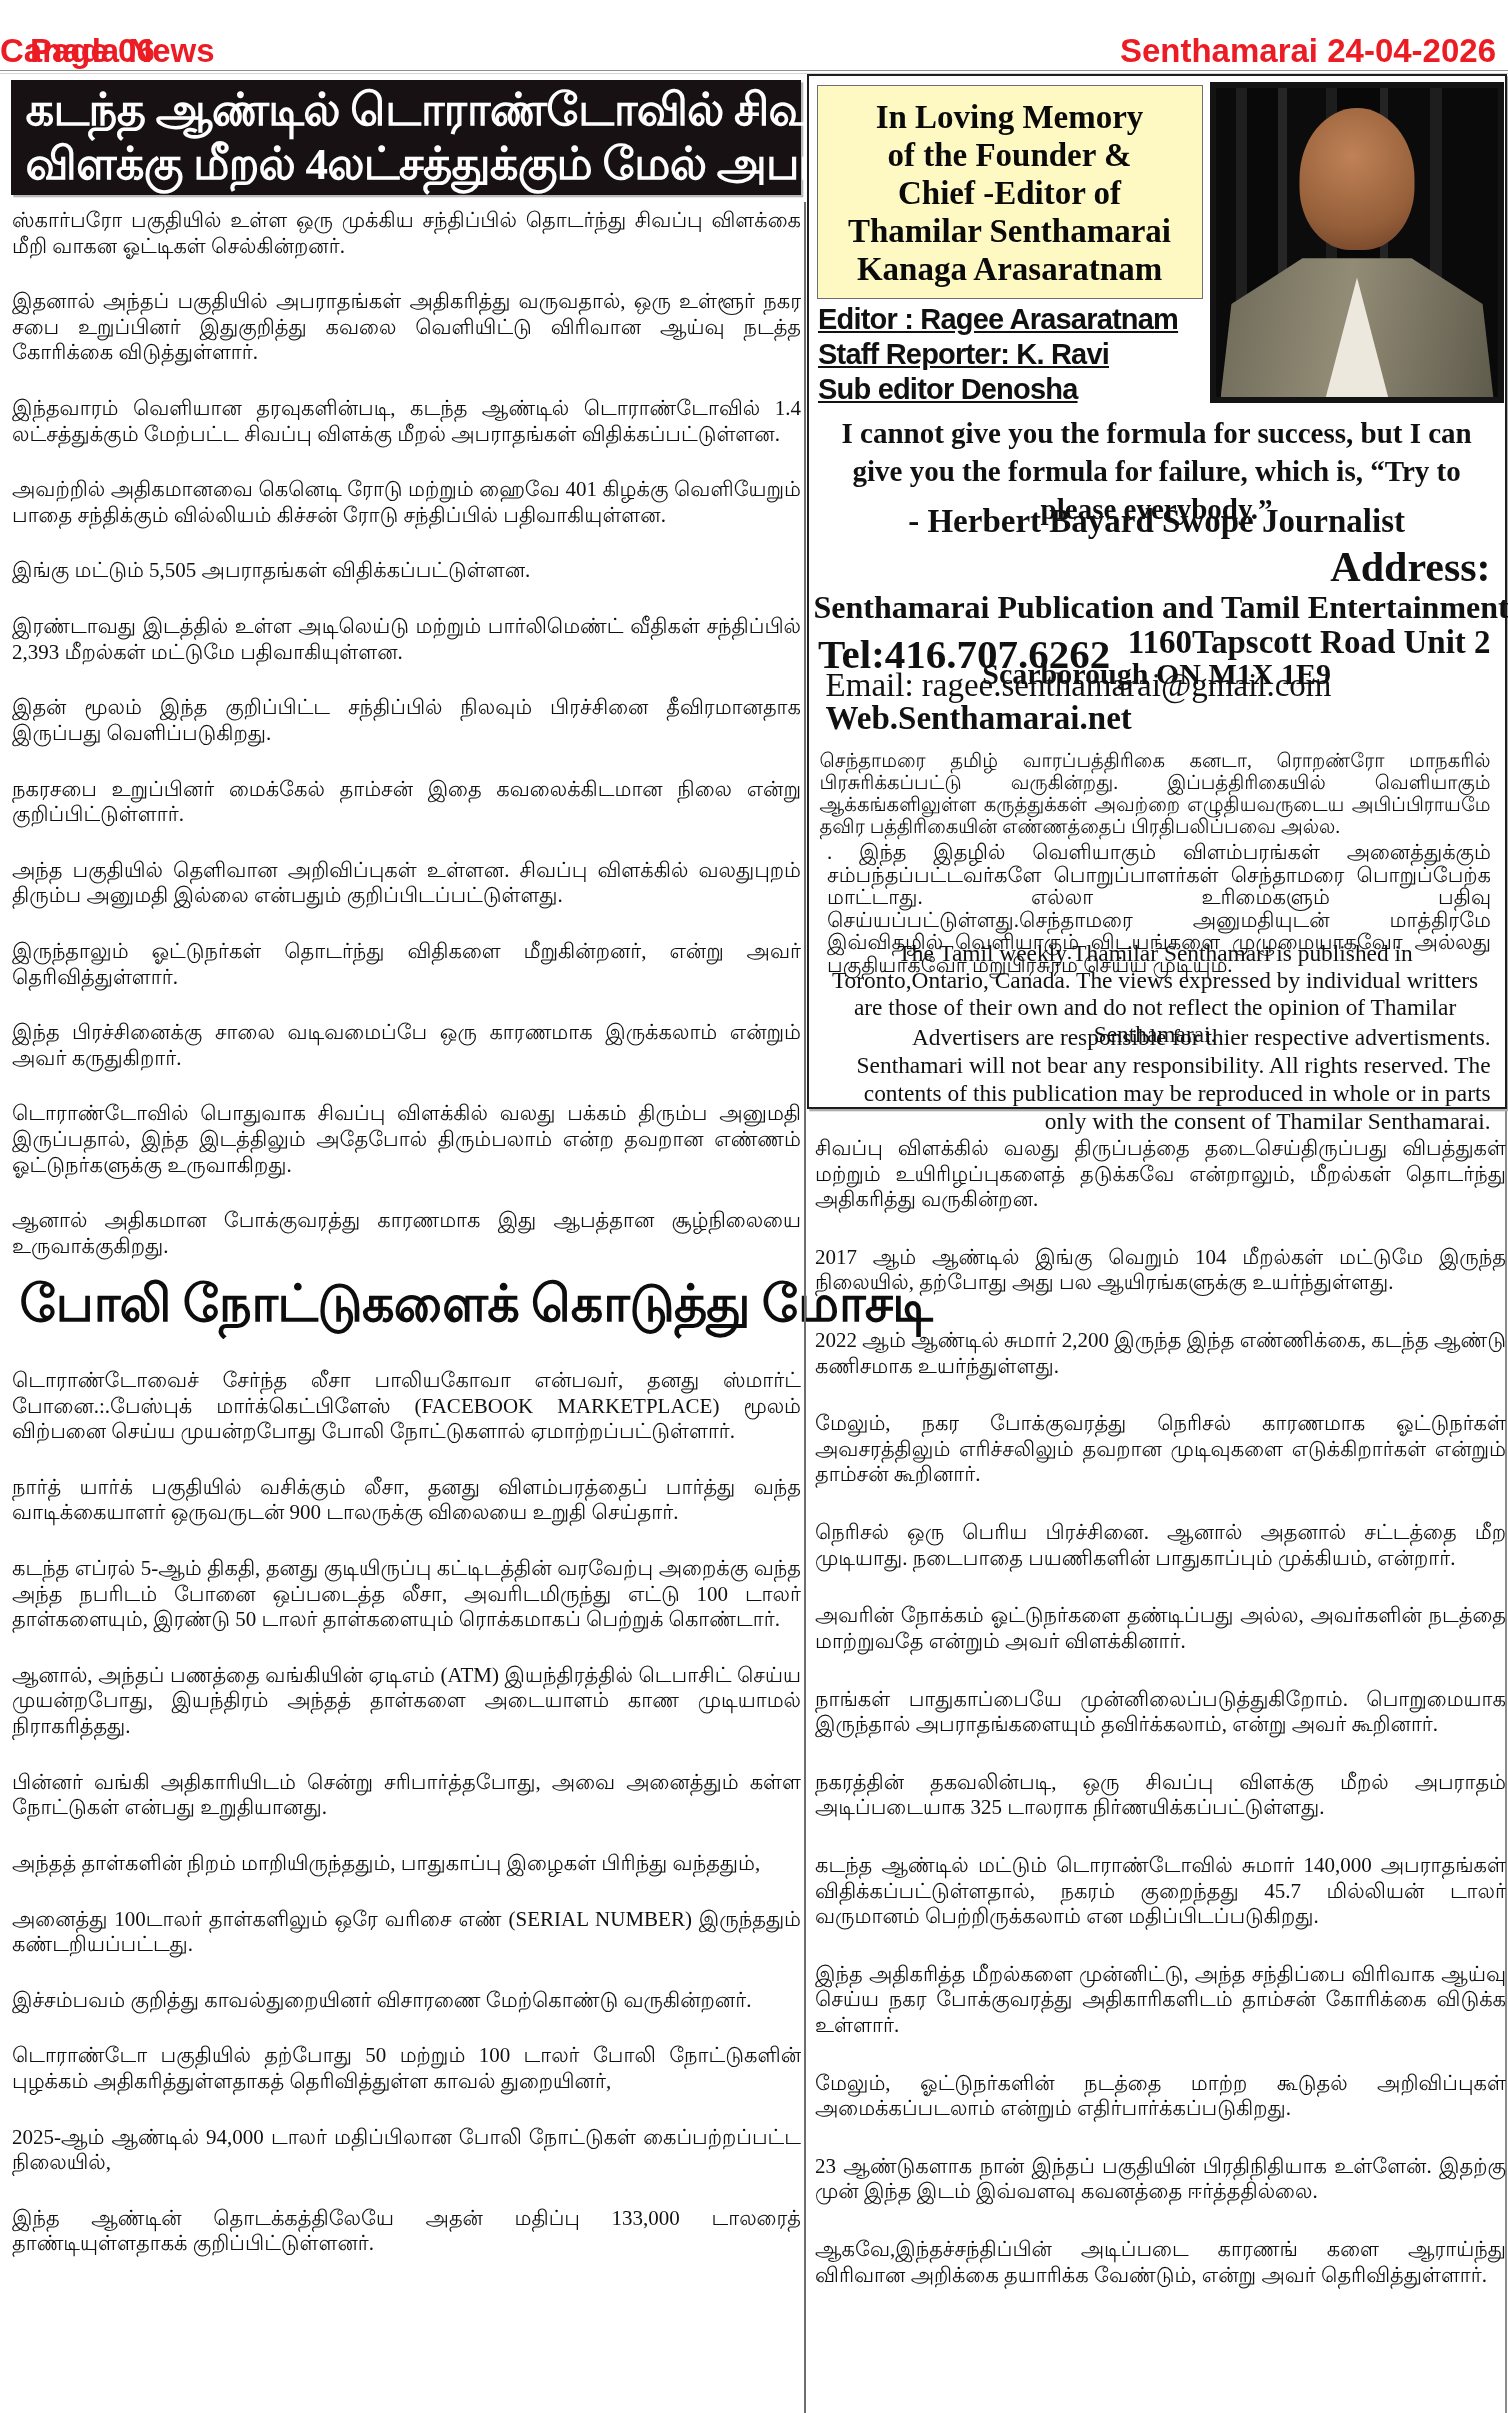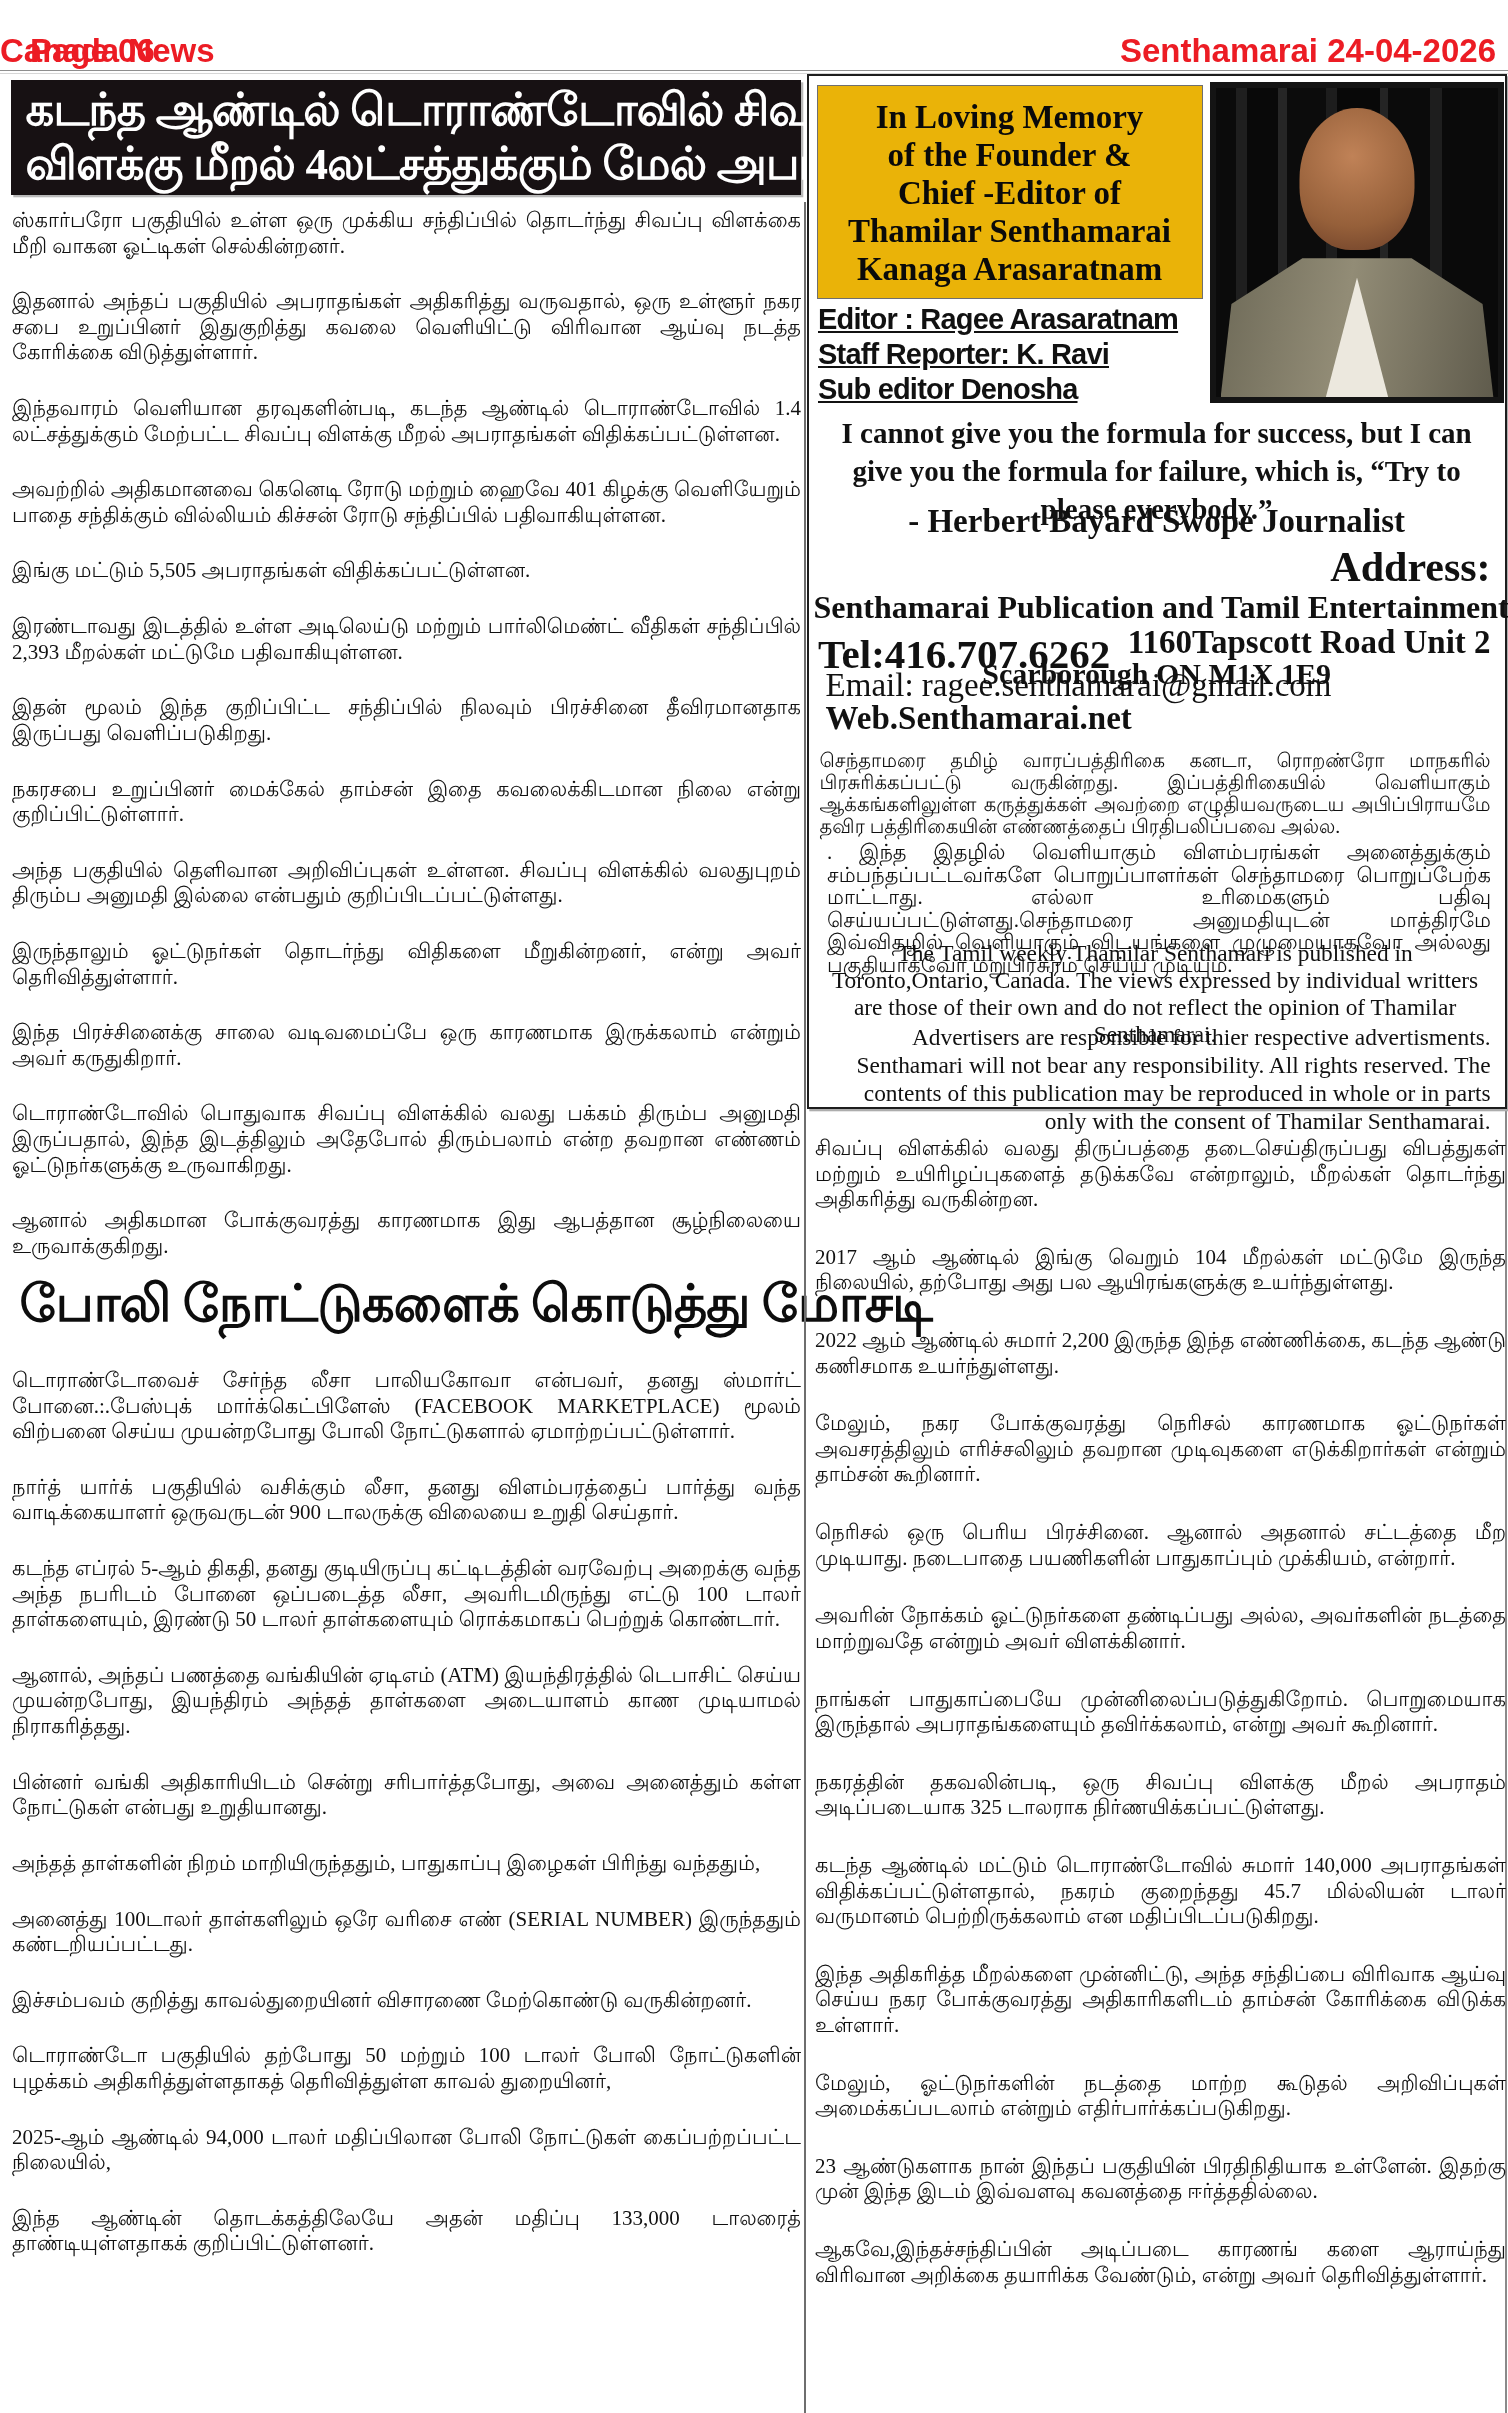--- a/index.html
+++ b/index.html
@@ -25,21 +25,21 @@
   .article2-headline{position:absolute;left:19.6px;top:1243px;width:781px;
         font:bold 51px/59px "Liberation Serif",serif;letter-spacing:-0.8px;color:#0d0d0d;white-space:nowrap;}
   
   .v-rule{position:absolute;left:804px;top:170px;width:1.5px;height:2232px;background:#6e6e6e;}
   .right-rule{position:absolute;left:1505px;top:42px;width:1.5px;height:2364px;background:#8a8a8a;}
   .bottom-rule{position:absolute;left:4.5px;top:2403px;width:1499px;height:4.5px;
         border-top:2.3px solid #4f4f4f;border-bottom:1.5px solid #b5b5b5;box-sizing:border-box;}
   
   .masthead{position:absolute;left:807px;top:42px;width:700px;height:1035px;background:#fff;
         border:2.3px solid #1d1d1d;box-shadow:2.3px 2.3px 0 #adadad;box-sizing:border-box;}
-  .memory-box{position:absolute;left:7.5px;top:9px;width:386px;height:214px;background:#eab308;
+  .memory-box{position:absolute;left:7.5px;top:9px;width:386px;height:214px;background:#fef9c3;
         border:1.5px solid #6f6f6f;box-sizing:border-box;text-align:center;padding-top:12px;}
   .memory-line{font:bold 33px/38px "Liberation Serif",serif;color:#0a0a0a;white-space:nowrap;}
   
   .photo{position:absolute;left:401px;top:6px;width:294px;height:321px;border:6px solid #141414;box-sizing:border-box;
         background:linear-gradient(90deg,#0b0b0b 0 7%,#1f1f1f 7% 11%,#090909 11% 22%,#262626 22% 25%,
           #0c0c0c 25% 39%,#1d1d1d 39% 43%,#080808 43% 58%,#242424 58% 61%,#0b0b0b 61% 76%,#1e1e1e 76% 80%,#0a0a0a 80% 100%);
         overflow:hidden;}
   .portrait-suit{position:absolute;left:4.5px;right:4.5px;bottom:-1.5px;height:143px;
         background:linear-gradient(100deg,#6e6a58,#928c76 45%,#5f5b4c);
         clip-path:polygon(0 100%,4% 34%,30% 2%,70% 2%,96% 34%,100% 100%);}

